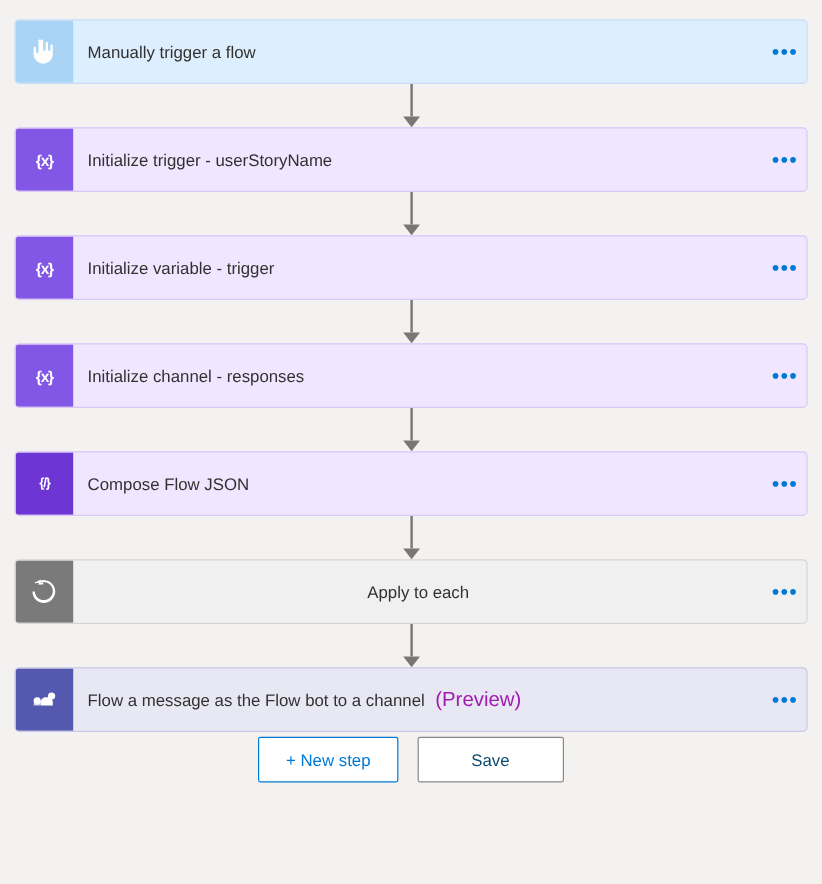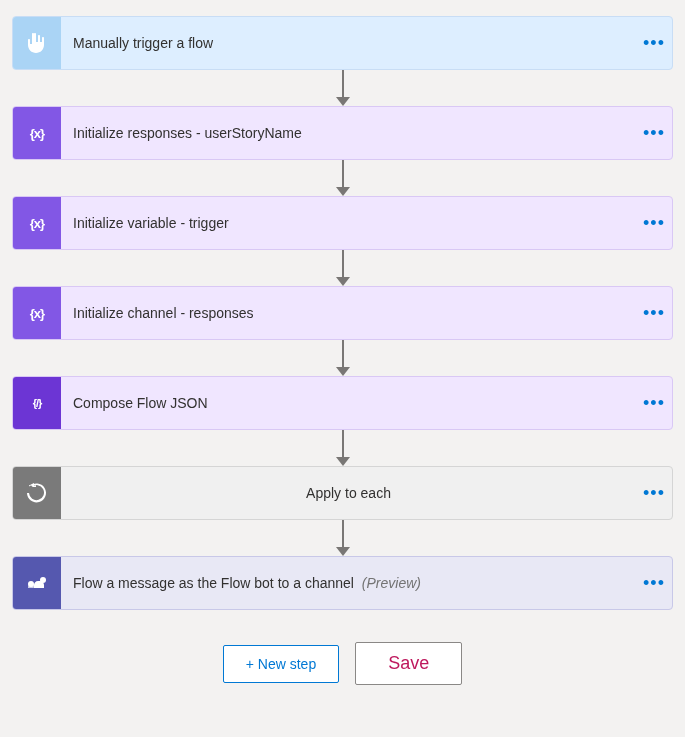--- a/index.html
+++ b/index.html
@@ -48,24 +48,23 @@
     }
 
     .step-label {
       flex: 1;
       padding: 0 12px;
       font-size: 14px;
       color: #323130;
     }
 
     .step-label .preview-tag {
-      color: #737373;
-      font-size: 14px;
+      color: #a21caf;
+      font-size: 17px;
       margin-left: 4px;
-      font-style: italic;
     }
 
     .step-more {
       width: 36px;
       display: flex;
       align-items: center;
       justify-content: center;
       color: #0078d4;
       font-size: 18px;
       cursor: pointer;
@@ -105,42 +104,42 @@
       height: 0;
       border-left: 7px solid transparent;
       border-right: 7px solid transparent;
       border-top: 9px solid #797775;
       margin-top: 0;
     }
 
     .bottom-buttons {
       display: flex;
       gap: 16px;
-      margin-top: 32px;
+      margin-top: 4px;
       align-items: center;
     }
 
     .btn-new-step {
       border: 1px solid #0078d4;
       color: #0078d4;
       background: #fff;
       padding: 10px 22px;
       border-radius: 2px;
       font-size: 14px;
       cursor: pointer;
       font-family: 'Segoe UI', sans-serif;
     }
 
     .btn-save {
       border: 1px solid #8a8886;
-      color: #be185d;
+      color: #0c4a6e;
       background: #fff;
-      padding: 10px 32px;
+      padding: 10px 44px;
       border-radius: 2px;
-      font-size: 18px;
+      font-size: 14px;
       cursor: pointer;
       font-family: 'Segoe UI', sans-serif;
     }
   </style>
 </head>
 <body>
 
 <div class="flow-container">
 
 <div class="step-card card-lightblue">
@@ -153,21 +152,21 @@
       <div class="step-more">•••</div>
     </div>
     <div class="connector">
       <div class="connector-line"></div>
       <div class="connector-arrow"></div>
     </div>
     <div class="step-card card-purple">
       <div class="step-icon bg-purple">
         <span style="color:#fff;font-weight:bold;font-size:13px;letter-spacing:-1px">{x}</span>
       </div>
-      <div class="step-label"><span>Initialize responses - userStoryName</span></div>
+      <div class="step-label"><span>Initialize trigger - userStoryName</span></div>
       <div class="step-more">•••</div>
     </div>
     <div class="connector">
       <div class="connector-line"></div>
       <div class="connector-arrow"></div>
     </div>
     <div class="step-card card-purple">
       <div class="step-icon bg-purple">
         <span style="color:#fff;font-weight:bold;font-size:13px;letter-spacing:-1px">{x}</span>
       </div>

